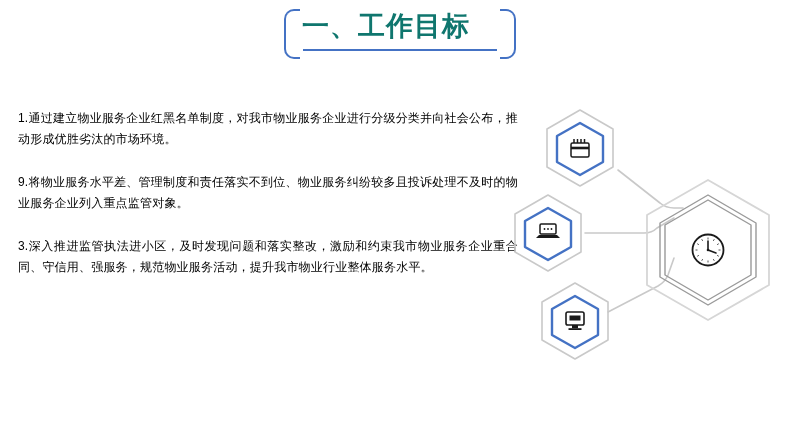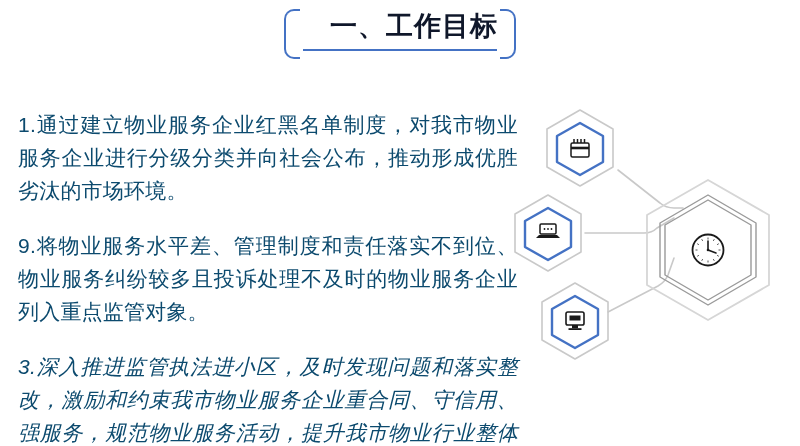--- a/index.html
+++ b/index.html
@@ -49,54 +49,54 @@
     right: 0;
     border-right: 2px solid #4472C4;
     border-top-right-radius: 10px;
     border-bottom-right-radius: 10px;
   }
   #title-text {
     position: absolute;
     left: 18px;
     right: 18px;
     top: 2px;
-    text-align: right;
+    text-align: left;
     font-size: 27px;
     line-height: 36px;
     font-weight: bold;
-    color: #0f172a;
+    color: #0f766e;
     letter-spacing: 1px;
     white-space: nowrap;
   }
   #title-underline {
     position: absolute;
     left: 19px;
     right: 19px;
     top: 43px;
     height: 2px;
     background: #4472C4;
   }
 
   
   #body-copy {
     position: absolute;
     left: 18px;
     top: 108px;
     width: 500px;
   }
   .para {
-    font-size: 21px;
-    line-height: 33px;
-    color: #0c4a6e;
+    font-size: 12px;
+    line-height: 21px;
+    color: #000000;
     letter-spacing: 0.2px;
     margin: 0 0 22px 0;
     text-align: justify;
     text-justify: inter-ideograph;
   }
-  .para:last-child { margin-bottom: 0; font-style: italic; }
+  .para:last-child { margin-bottom: 0; }
 
   
   #hex-graphic {
     position: absolute;
     left: 500px;
     top: 90px;
     width: 300px;
     height: 310px;
   }
   #hex-graphic svg {

